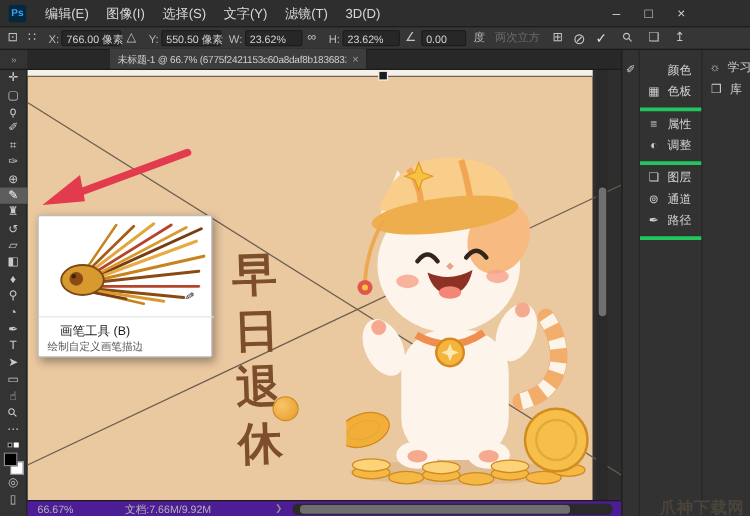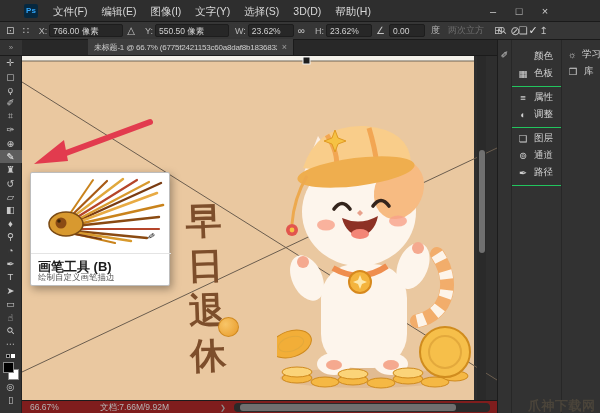--- a/index.html
+++ b/index.html
@@ -5,34 +5,34 @@
   :root{
     --accent_blue:#31a8ff; --canvas_bg:#eac8a0; --text_brown:#7d4e2b;
     --arrow_red:#e23b4e; --panel_bg:#323232; --gold:#f3b33d;
   }
   *{margin:0;padding:0;box-sizing:border-box;}
   body{background:#555;font-family:"Liberation Sans","DejaVu Sans",sans-serif;}
   #app{position:relative;width:600px;height:413px;background:#262626;overflow:hidden;
        color:#d6d6d6;-webkit-font-smoothing:antialiased;}
   
   .menu-bar{position:absolute;left:0;top:0;width:600px;height:22px;background:#2e2e2e;
-    border-bottom:1px solid #1a1a1a;display:flex;align-items:center;font-size:10.5px;padding-left:17px;}
+    border-bottom:1px solid #1a1a1a;display:flex;align-items:center;font-size:10.5px;}
   .ps-logo{width:14px;height:14px;margin:0 8px 0 7px;background:#06283f;color:var(--accent_blue);
     font-size:8px;font-weight:bold;display:flex;align-items:center;justify-content:center;border-radius:2px;}
   .menu-item{padding:0 7px;line-height:22px;color:#d8d8d8;cursor:default;}
   .win-controls{position:absolute;right:48px;top:0;display:flex;gap:12px;font-size:11px;color:#cfcfcf;}
   .win-controls span{width:14px;text-align:center;line-height:22px;}
   
   .options-bar{position:absolute;left:0;top:22px;width:600px;height:18px;background:#363636;
     border-bottom:1px solid #1a1a1a;display:flex;align-items:center;font-size:9px;color:#c9c9c9;}
   .ob-icon{margin:0 4px;font-size:10px;color:#c3c3c3;}
   .ob-label{margin:0 2px 0 6px;color:#b9b9b9;}
   .ob-field{background:#272727;border:1px solid #1d1d1d;border-radius:2px;height:13px;
     line-height:12px;padding:0 3px;color:#d2d2d2;font-size:8.5px;white-space:nowrap;}
-  .w52{width:74px}.w40{width:46px}.w34{width:36px}
+  .w52{width:48px}.w40{width:46px}.w34{width:36px}
   .ob-disabled{color:#6d6d6d;margin:0 6px;}
   .ob-right{position:absolute;right:52px;display:flex;gap:12px;font-size:10px;color:#c3c3c3;}
   .rot45{display:inline-block;transform:rotate(-45deg);}
   
   .tab-bar{position:absolute;left:22px;top:40px;width:475px;height:16px;background:#282828;
     border-bottom:1px solid #1b1b1b;display:flex;align-items:flex-end;}
   .doc-tab{margin-left:66px;height:16px;max-width:206px;background:#3d3d3d;display:flex;align-items:center;
     padding:0 6px;border-right:1px solid #1b1b1b;}
   .doc-tab .title{font-size:8px;letter-spacing:-0.2px;color:#cfcfcf;white-space:nowrap;overflow:hidden;max-width:186px;}
   .doc-tab .close{font-size:9px;color:#9f9f9f;margin-left:5px;}
@@ -64,61 +64,60 @@
     background:radial-gradient(circle at 35% 35%,#f8c568,#e89a28);border:1px solid #d08a20;}
   .cat{position:absolute;left:255px;top:60px;z-index:2;}
   .v-scrollbar{position:absolute;left:455px;top:0;width:9px;height:344px;background:#2a2a2a;z-index:4;}
   .v-scrollbar .thumb{position:absolute;left:1.5px;top:94px;width:6px;height:103px;background:#707070;border-radius:3px;}
   
   .tooltip{position:absolute;left:8px;top:116px;width:140px;height:114px;background:#fff;z-index:5;
     border:1px solid #bdbdbd;border-radius:2px;box-shadow:2px 3px 8px rgba(0,0,0,.35);}
   .tooltip .preview{position:absolute;left:2px;top:2px;width:134px;height:76px;background:#fff;overflow:hidden;}
   .tooltip .cursor-glyph{position:absolute;right:14px;top:58px;font-size:9px;color:#111;transform:rotate(100deg);z-index:6;}
   .tooltip .divider{position:absolute;left:0;top:80px;width:140px;height:1px;background:#e4e4e4;}
-  .tooltip .tip-title{position:absolute;left:7px;top:85px;font-size:13px;font-weight:bold;color:#1d1d1d;}
+  .tooltip .tip-title{position:absolute;left:17px;top:85px;font-size:10px;font-weight:normal;color:#1d1d1d;}
   .tooltip .tip-desc{position:absolute;left:7px;top:99px;font-size:8.5px;color:#555;}
   .arrow-svg{position:absolute;left:4px;top:60px;z-index:6;}
   
-  .status-bar{position:absolute;left:22px;top:400px;width:475px;height:13px;background:#7f1d1d;
+  .status-bar{position:absolute;left:22px;top:400px;width:475px;height:13px;background:#4c1d95;
     border-top:1px solid #1b1b1b;font-size:8.5px;color:#b5b5b5;}
   .status-bar .zoom{position:absolute;left:8px;top:1px;line-height:11px;}
   .status-bar .docinfo{position:absolute;left:78px;top:1px;line-height:11px;}
   .status-bar .expander{position:absolute;left:198px;top:1px;font-size:7px;line-height:11px;color:#8d8d8d;}
   .h-scroll{position:absolute;left:212px;top:2px;width:256px;height:9px;background:#2a2a2a;border-radius:4px;}
   .h-scroll .thumb{position:absolute;left:6px;top:1px;width:216px;height:7px;background:#6f6f6f;border-radius:3px;}
   
   .right-panels{position:absolute;left:497px;top:40px;width:103px;height:373px;background:var(--panel_bg);
     border-left:1px solid #1c1c1c;}
   .panel-strip{position:absolute;left:0;top:0;width:14px;height:373px;border-right:1px solid #272727;}
   .panel-strip .strip-icon{display:block;margin:10px auto 0;font-size:9px;color:#c9c9c9;text-align:center;}
   .panel-col{position:absolute;left:14px;top:0;width:50px;height:373px;border-right:1px solid #272727;padding-top:6px;}
-  .panel-group{border-bottom:1px solid #22c55e;padding:2px 0 4px;}
+  .panel-group{border-bottom:3px solid #22c55e;padding:2px 0 4px;}
   .panel-item{display:flex;align-items:center;height:17px;padding-left:5px;gap:5px;}
   .panel-item .icon{width:12px;font-size:9.5px;color:#cfcfcf;text-align:center;}
   .panel-item .label{font-size:9.5px;color:#d2d2d2;white-space:nowrap;}
   .panel-col-right{position:absolute;left:64px;top:0;width:39px;height:373px;padding-top:6px;}
   .color-wheel{width:11px;height:11px;border-radius:50%;
     background:conic-gradient(#f33,#fc3,#3f5,#3ef,#35f,#f3e,#f33);}
   .watermark{position:absolute;left:528px;top:397px;font-size:13px;font-weight:bold;color:#4a443a;z-index:9;
     letter-spacing:0.5px;font-family:"DejaVu Sans",sans-serif;}
 </style>
 </head>
 <body>
 
 <div id="app">
 
   <div class="menu-bar">
     <span class="ps-logo">Ps</span>
-    <span class="menu-item">文件(F)</span>
     <span class="menu-item">编辑(E)</span>
     <span class="menu-item">图像(I)</span>
+    <span class="menu-item">选择(S)</span>
     <span class="menu-item">文字(Y)</span>
-    <span class="menu-item">选择(S)</span>
+    <span class="menu-item">滤镜(T)</span>
     <span class="menu-item">3D(D)</span>
-    <span class="menu-item">帮助(H)</span>
     <div class="win-controls">
       <span>–</span>
       <span>□</span>
       <span>×</span>
     </div>
   </div>
 
   <div class="options-bar">
     <span class="ob-icon" style="margin-left:6px">⊡</span>
     <span class="ob-icon">∷</span>

